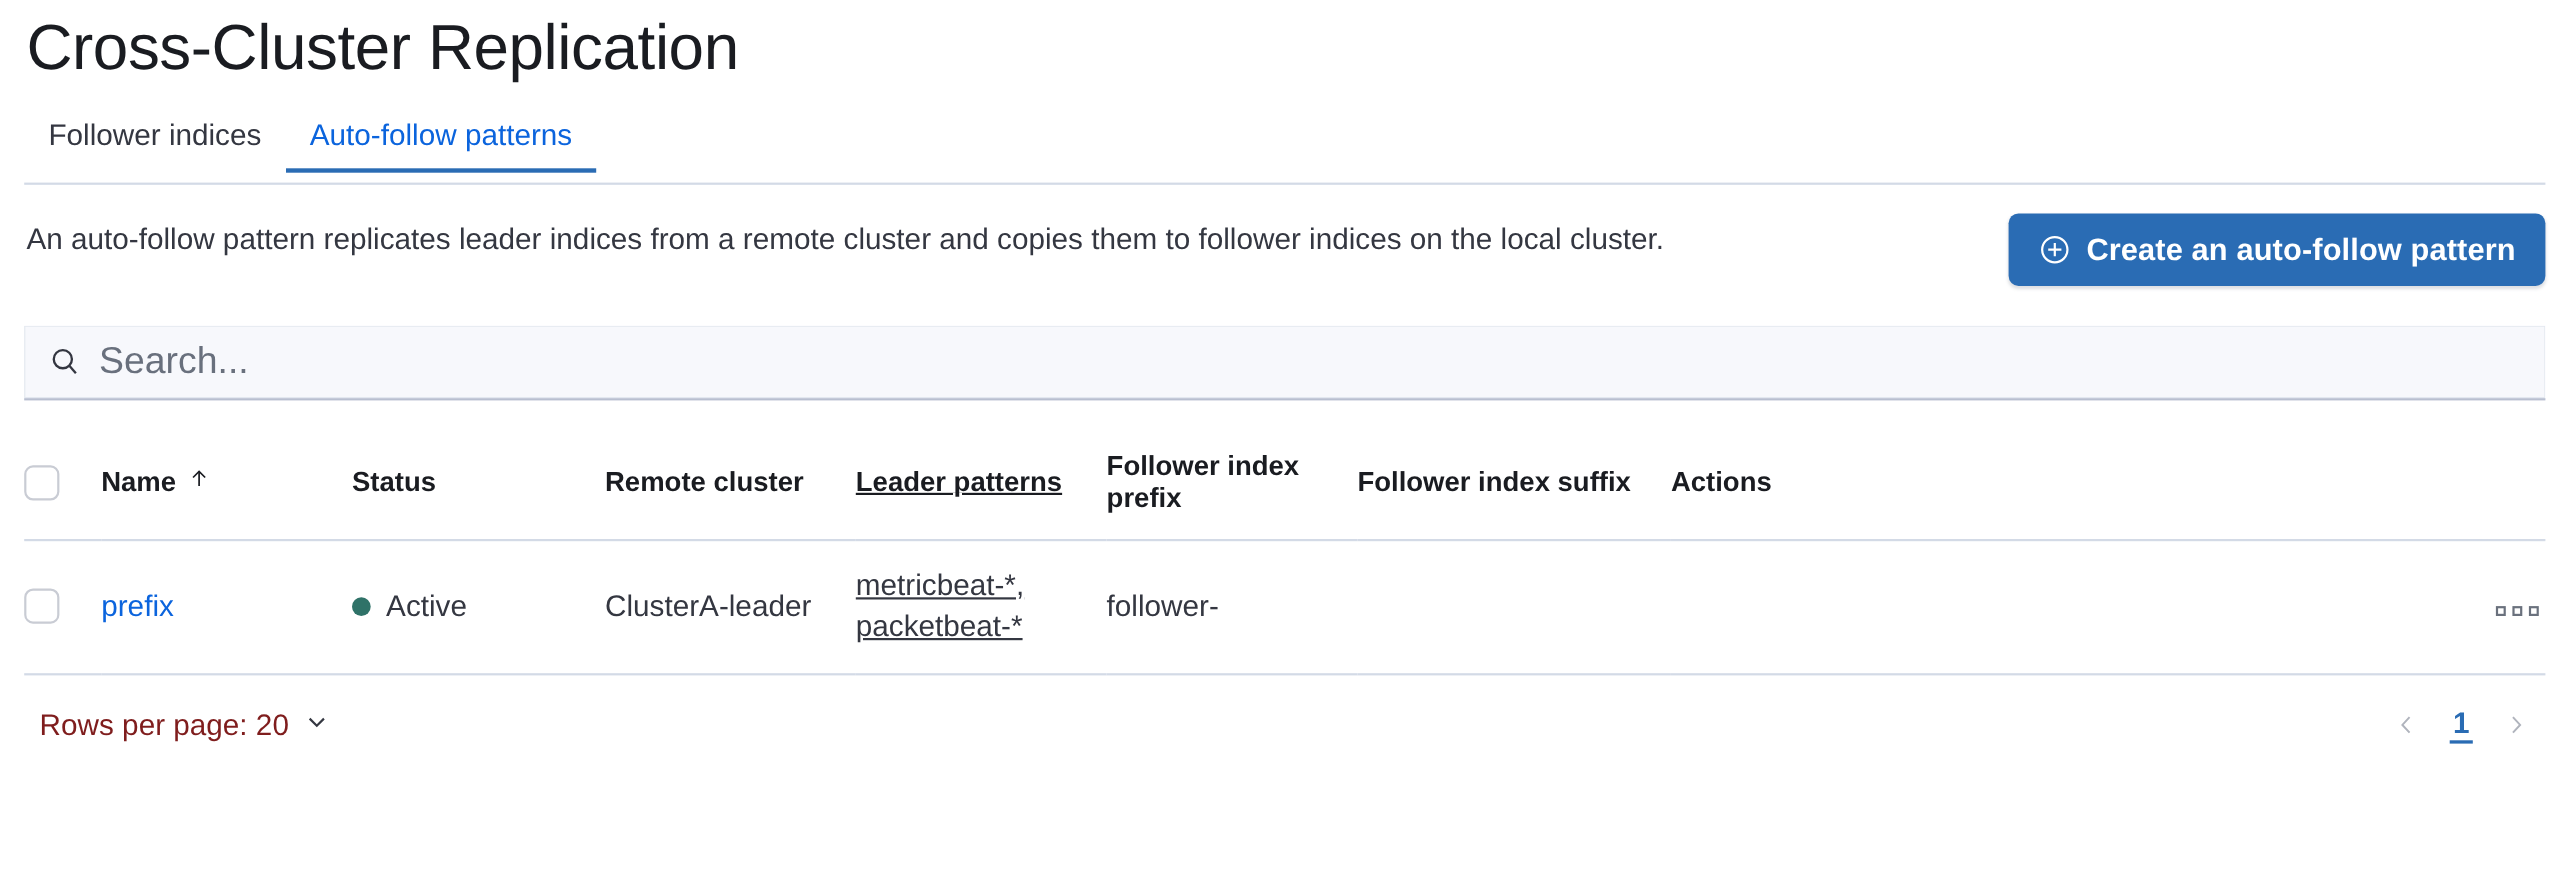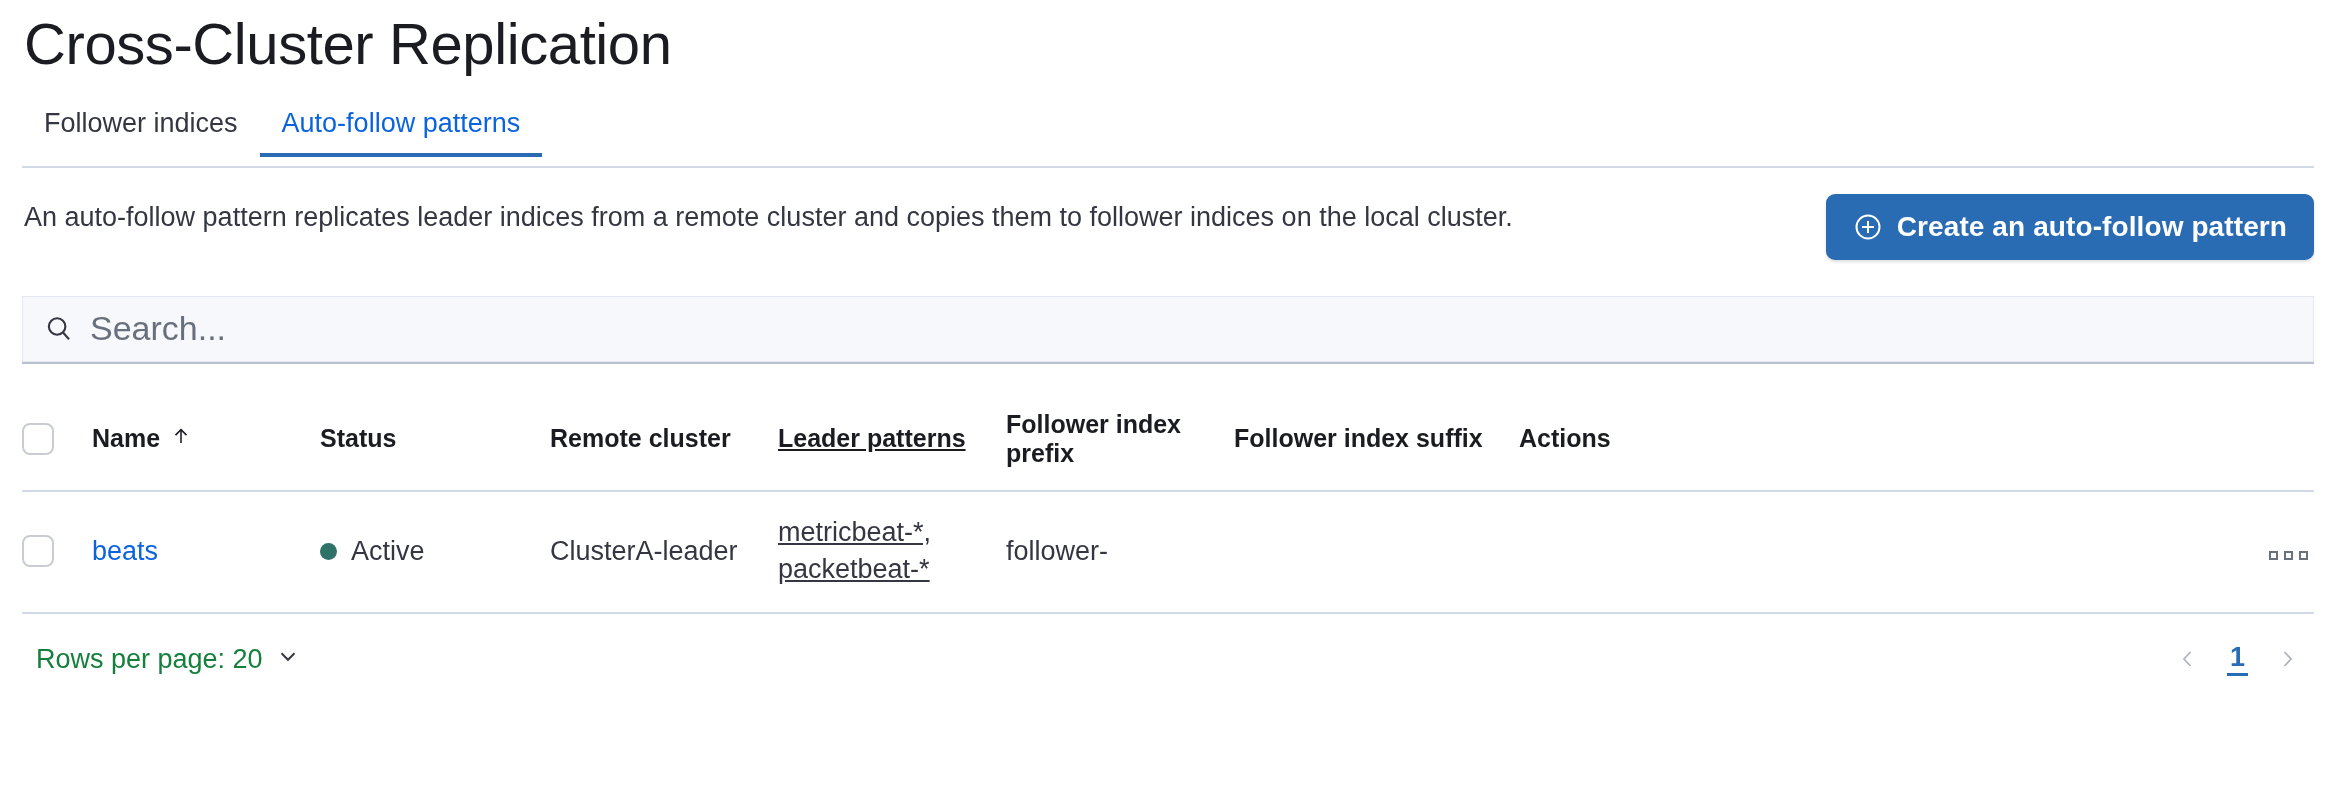--- a/index.html
+++ b/index.html
@@ -202,21 +202,21 @@
     align-items: center;
     justify-content: space-between;
     margin-top: 28px;
     padding: 0 10px 0 14px;
   }
   .rows-per-page {
     display: inline-flex;
     align-items: center;
     gap: 12px;
     font-size: 27px;
-    color: #15803d;
+    color: #7f1d1d;
     cursor: pointer;
   }
   .pager { display: inline-flex; align-items: center; gap: 22px; }
   .pager-arrow {
     display: inline-flex;
     align-items: center;
     justify-content: center;
     width: 34px; height: 34px;
     cursor: pointer;
   }
@@ -290,21 +290,21 @@
         <th class="col-suffix">Follower index suffix</th>
         <th class="col-actions">Actions</th>
       </tr>
     </thead>
     <tbody>
       <tr>
         <td class="col-check">
           <span class="chk"></span>
         </td>
         <td class="col-name">
-          <a class="link" href="#">beats</a>
+          <a class="link" href="#">prefix</a>
         </td>
         <td class="col-status">
           <span class="status-cell">
             <span class="status-dot"></span>
             <span>Active</span>
           </span>
         </td>
         <td class="col-remote">ClusterA-leader</td>
         <td class="col-leader">
           <div class="leader-list">

